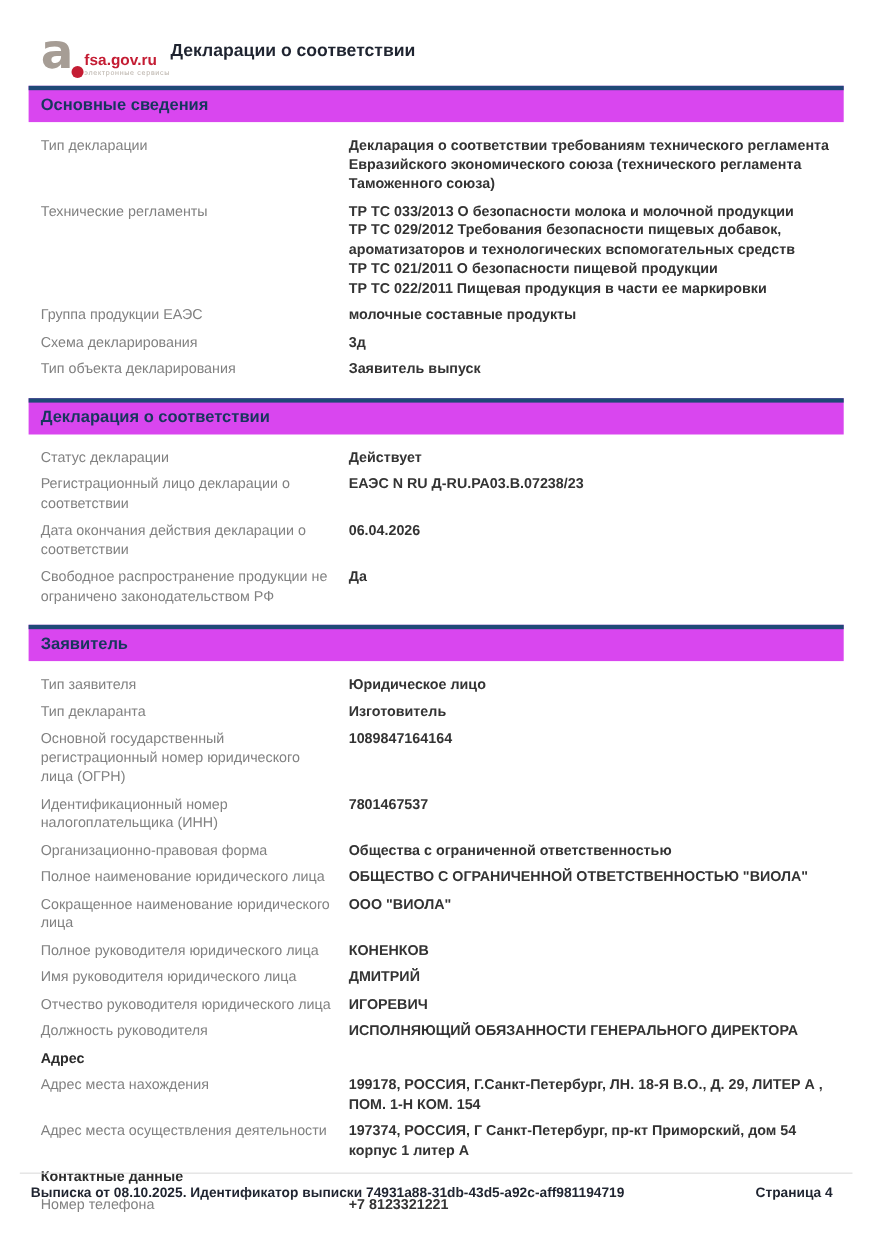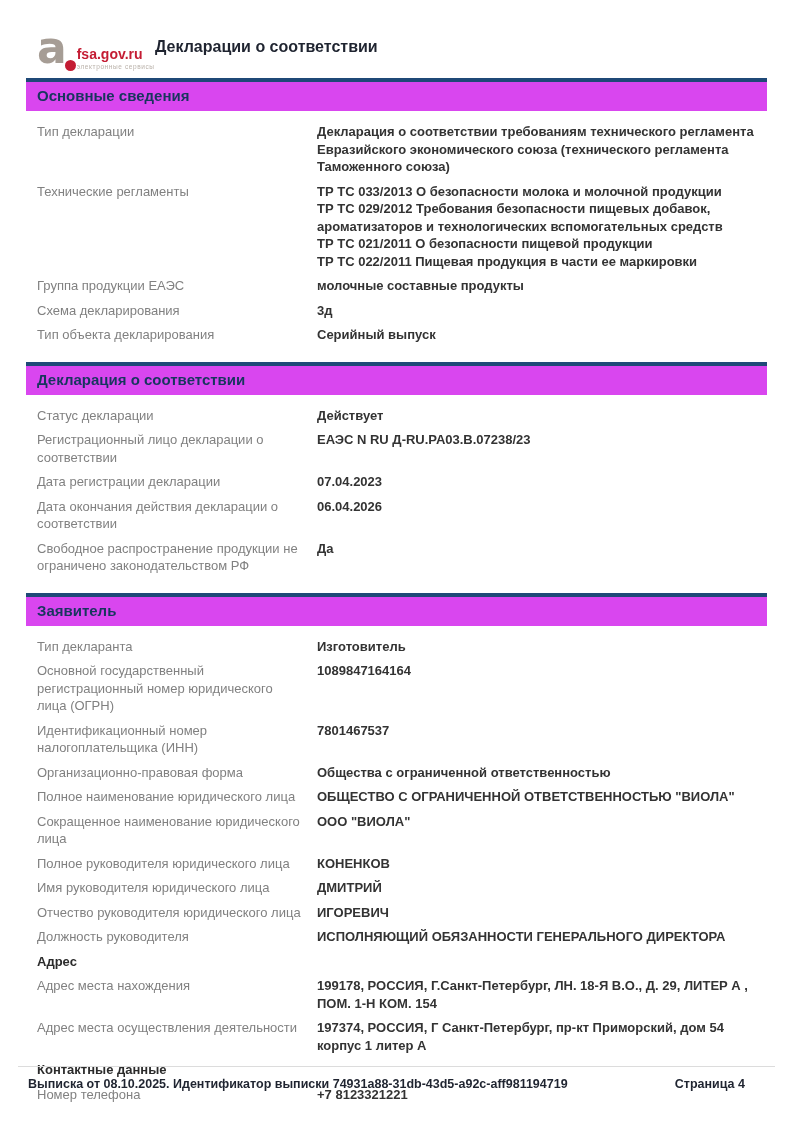--- a/index.html
+++ b/index.html
@@ -100,21 +100,21 @@
     color: #2b2b2b;
   }
   
   .footer-divider {
     position: absolute;
     left: 18px; right: 18px; top: 1066px;
     border-top: 1px solid #dcdcdc;
   }
   .footer {
     position: absolute;
-    left: 28px; right: 48px; top: 1077px;
+    left: 28px; right: 36px; top: 1077px;
     display: flex;
     justify-content: space-between;
     font-size: 12.5px;
     font-weight: bold;
     color: #1f2430;
   }
 </style>
 </head>
 <body>
 
@@ -155,62 +155,62 @@
     <div class="value">молочные составные продукты</div>
   </div>
 
   <div class="row">
     <div class="label">Схема декларирования</div>
     <div class="value">3д</div>
   </div>
 
   <div class="row">
     <div class="label">Тип объекта декларирования</div>
-    <div class="value">Серийный выпуск</div>
+    <div class="value">Заявитель выпуск</div>
   </div>
 </div>
   </section>
 
   <section class="section">
     <div class="section-band">
       <h2 class="section-title">Декларация о соответствии</h2>
     </div>
     <div class="rows">
   <div class="row">
     <div class="label">Статус декларации</div>
     <div class="value">Действует</div>
   </div>
 
   <div class="row">
     <div class="label">Регистрационный лицо декларации о соответствии</div>
     <div class="value">ЕАЭС N RU Д-RU.РА03.В.07238/23</div>
   </div>
 
-  <div class="row">
-    <div class="label">Дата регистрации декларации</div>
-    <div class="value">07.04.2023</div>
-  </div>
 
   <div class="row">
     <div class="label">Дата окончания действия декларации о соответствии</div>
     <div class="value">06.04.2026</div>
   </div>
 
   <div class="row">
     <div class="label">Свободное распространение продукции не ограничено законодательством РФ</div>
     <div class="value">Да</div>
   </div>
 </div>
   </section>
 
   <section class="section">
     <div class="section-band">
       <h2 class="section-title">Заявитель</h2>
     </div>
     <div class="rows">
+  <div class="row">
+    <div class="label">Тип заявителя</div>
+    <div class="value">Юридическое лицо</div>
+  </div>
 
   <div class="row">
     <div class="label">Тип декларанта</div>
     <div class="value">Изготовитель</div>
   </div>
 
   <div class="row">
     <div class="label">Основной государственный регистрационный номер юридического лица (ОГРН)</div>
     <div class="value">1089847164164</div>
   </div>

